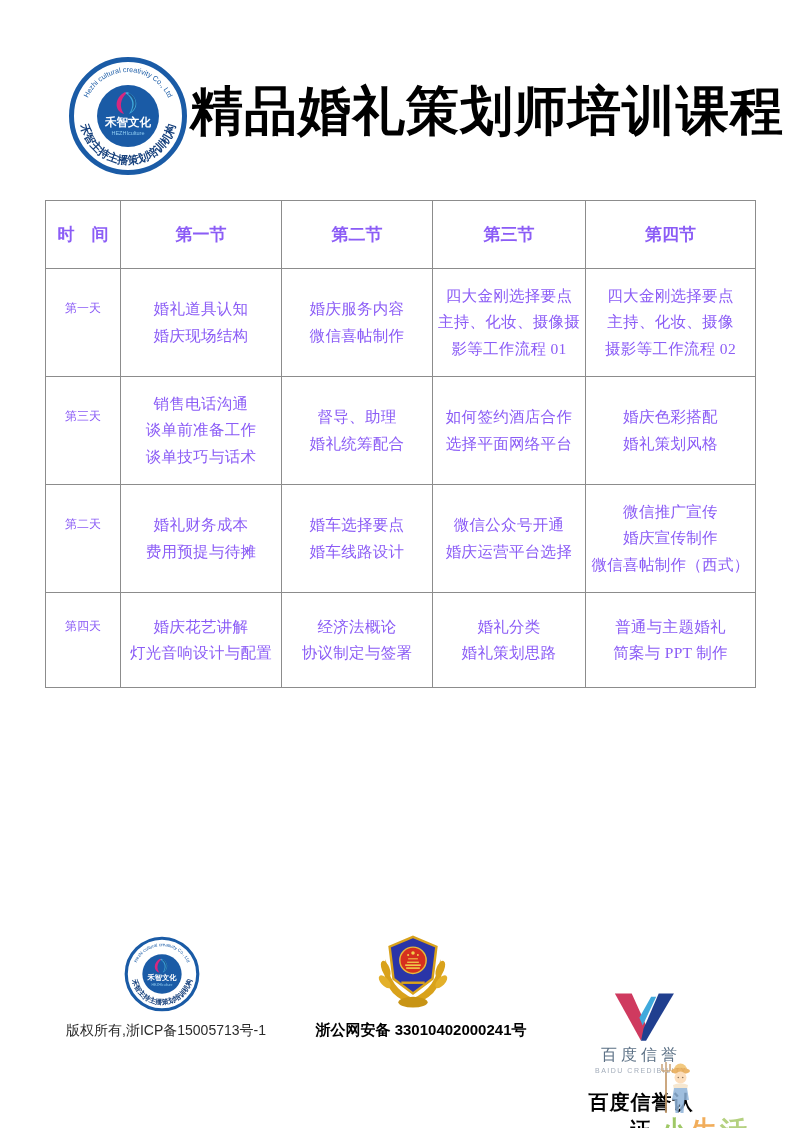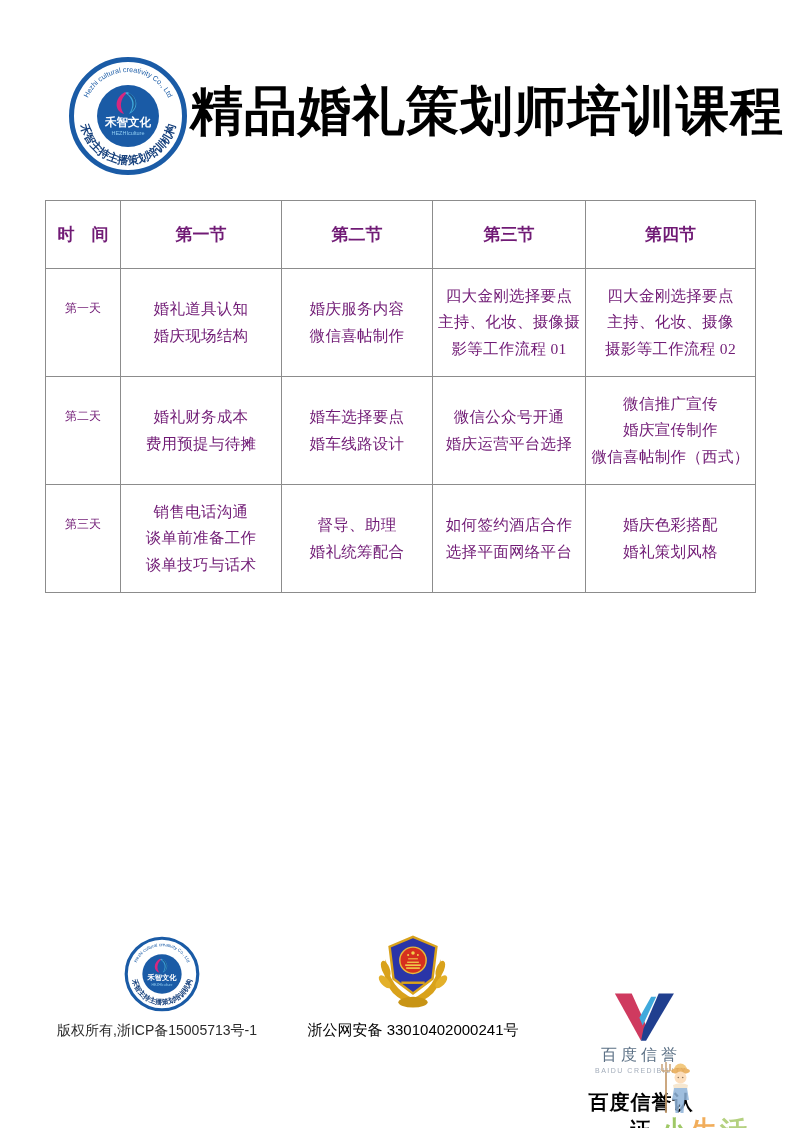--- a/index.html
+++ b/index.html
@@ -16,39 +16,39 @@
     font-size:53px; font-weight:bold; color:#000; letter-spacing:1px;
     text-align:center; line-height:1.1; white-space:nowrap;
   }
   
   .course-table {
     position:absolute; left:45px; top:200px; width:710px;
     border-collapse:collapse; table-layout:fixed;
   }
   .course-table th, .course-table td {
     border:1px solid #8c8c8c; text-align:center; vertical-align:middle;
-    color:#701a75; padding:14px 4px; overflow:hidden;
+    color:#8b5cf6; padding:14px 4px; overflow:hidden;
   }
   .course-table th { font-size:17px; font-weight:600; }
   .row-header  { height:68px; }
   .row-day1   { height:100px; }
   .row-day    { height:95px; }
   .cell-text  { white-space:pre-line; font-size:15.5px; line-height:1.7; letter-spacing:0.3px; }
   .day-text   { font-size:12px; position:relative; top:-14px; }
   
   .copyright-text {
-    position:absolute; left:48px; top:1022px; width:218px; text-align:center;
+    position:absolute; left:48px; top:1022px; width:218px; text-align:right;
     font-family:"Liberation Sans","DejaVu Sans",sans-serif;
     font-size:14px; color:#2b2b2b;
   }
   .police-badge { position:absolute; left:374px; top:931px; width:78px; height:82px; }
   .police-text {
-    position:absolute; left:298px; top:1021px; width:230px; text-align:center;
-    font-family:"Liberation Sans","DejaVu Sans",sans-serif;
-    font-size:15px; font-weight:normal; color:#000;
+    position:absolute; left:306px; top:1021px; width:230px; text-align:center;
+    font-family:"Liberation Sans","DejaVu Sans",sans-serif;
+    font-size:15px; font-weight:bold; color:#000;
   }
   .baidu-block { position:absolute; left:584px; top:990px; width:114px; text-align:center; }
   .baidu-icon  { width:80px; height:54px; display:block; margin:0 auto; }
   .baidu-cn {
     font-family:"Liberation Sans","DejaVu Sans",sans-serif;
     font-size:16px; color:#5b7085; letter-spacing:4px; margin-top:1px;
   }
   .baidu-en {
     font-family:"Liberation Sans","DejaVu Sans",sans-serif;
     font-size:7px; color:#a2acba; letter-spacing:1.5px; margin-top:1px;
@@ -132,20 +132,42 @@
 影等工作流程 01</div>
         </td>
       <td>
           <div class="cell-text">四大金刚选择要点
 主持、化妆、摄像
 摄影等工作流程 02</div>
         </td>
     </tr>
     <tr class="row-day">
       <td>
+          <div class="day-text">第三天</div>
+        </td>
+      <td>
+          <div class="cell-text">销售电话沟通
+谈单前准备工作
+谈单技巧与话术</div>
+        </td>
+      <td>
+          <div class="cell-text">督导、助理
+婚礼统筹配合</div>
+        </td>
+      <td>
+          <div class="cell-text">如何签约酒店合作
+选择平面网络平台</div>
+        </td>
+      <td>
+          <div class="cell-text">婚庆色彩搭配
+婚礼策划风格</div>
+        </td>
+    </tr>
+    <tr class="row-day">
+      <td>
           <div class="day-text">第二天</div>
         </td>
       <td>
           <div class="cell-text">婚礼财务成本
 费用预提与待摊</div>
         </td>
       <td>
           <div class="cell-text">婚车选择要点
 婚车线路设计</div>
         </td>
@@ -154,38 +176,37 @@
 婚庆运营平台选择</div>
         </td>
       <td>
           <div class="cell-text">微信推广宣传
 婚庆宣传制作
 微信喜帖制作（西式）</div>
         </td>
     </tr>
     <tr class="row-day">
       <td>
-          <div class="day-text">第三天</div>
-        </td>
-      <td>
-          <div class="cell-text">销售电话沟通
-谈单前准备工作
-谈单技巧与话术</div>
-        </td>
-      <td>
-          <div class="cell-text">督导、助理
-婚礼统筹配合</div>
-        </td>
-      <td>
-          <div class="cell-text">如何签约酒店合作
-选择平面网络平台</div>
-        </td>
-      <td>
-          <div class="cell-text">婚庆色彩搭配
-婚礼策划风格</div>
+          <div class="day-text">第四天</div>
+        </td>
+      <td>
+          <div class="cell-text">婚庆花艺讲解
+灯光音响设计与配置</div>
+        </td>
+      <td>
+          <div class="cell-text">经济法概论
+协议制定与签署</div>
+        </td>
+      <td>
+          <div class="cell-text">婚礼分类
+婚礼策划思路</div>
+        </td>
+      <td>
+          <div class="cell-text">普通与主题婚礼
+简案与 PPT 制作</div>
         </td>
     </tr>
   </tbody>
 </table>
 
 <svg class="hezhi-logo-small" viewBox="0 0 120 120">
   <circle cx="60" cy="60" r="56.5" fill="#ffffff" stroke="#1a5ba6" stroke-width="5"></circle>
   <path id="arcT2" d="M 16 60 A 44 44 0 0 1 104 60" fill="none"></path>
   <text font-size="7.2" fill="#1a5ba6" font-family="Liberation Sans, sans-serif">
     <textPath href="#arcT2" startOffset="50%" text-anchor="middle">Hezhi cultural creativity Co., Ltd</textPath>

